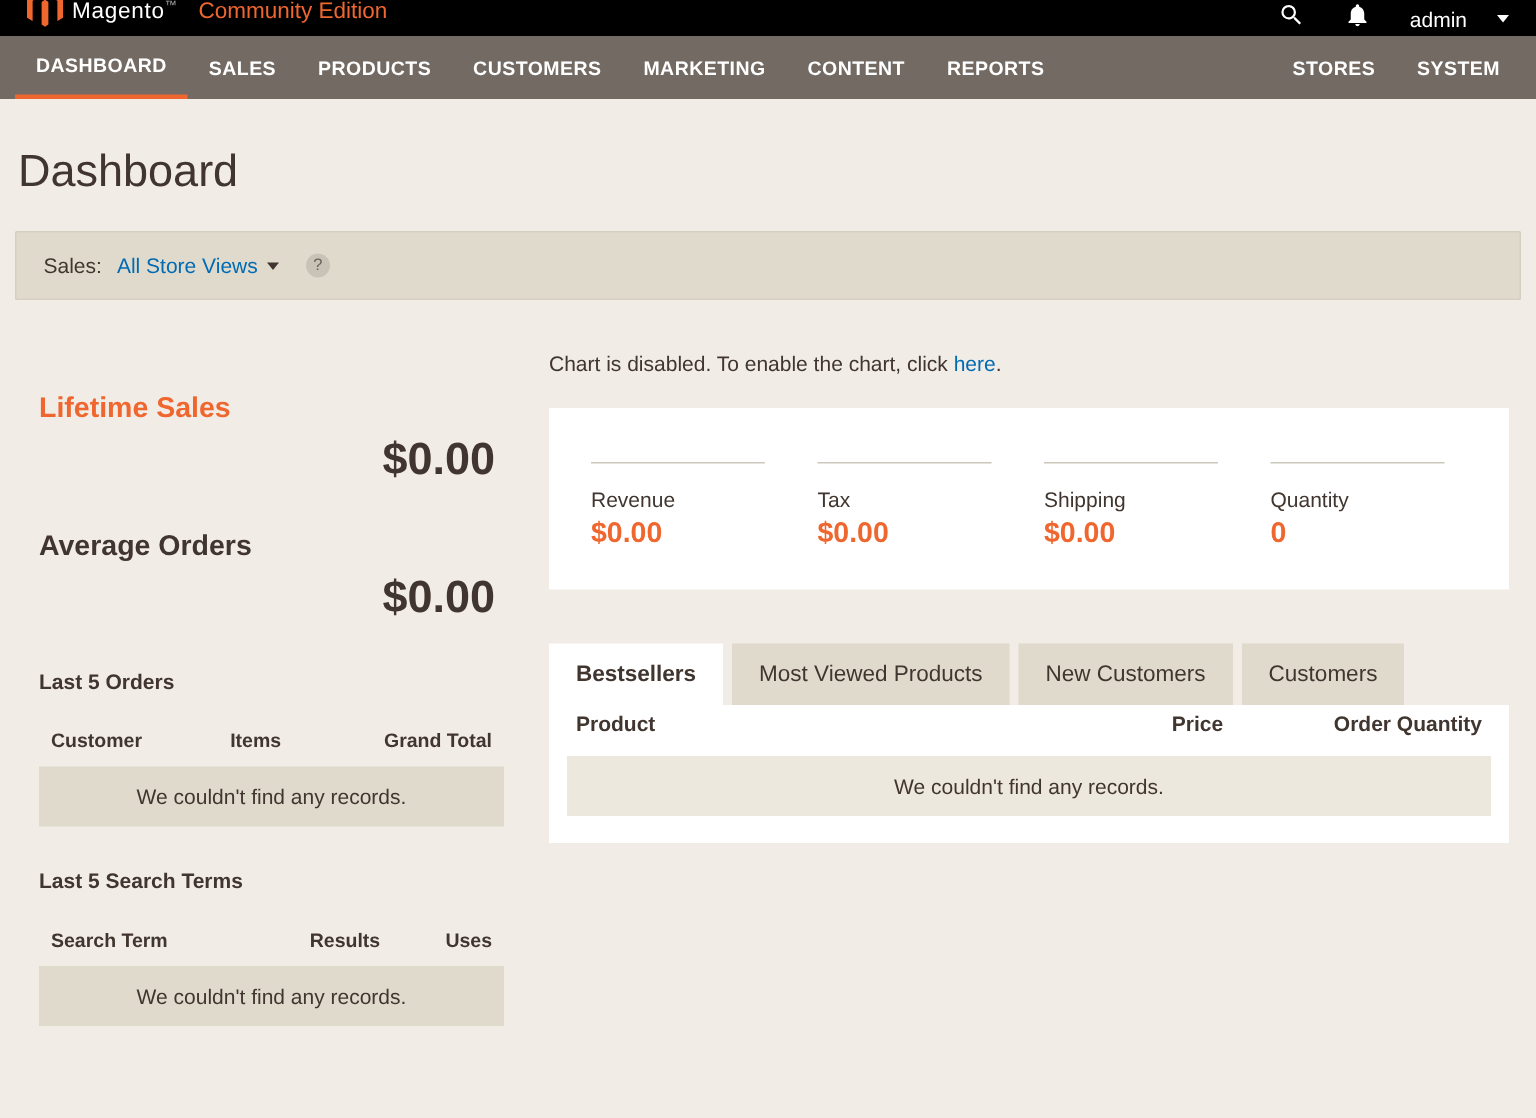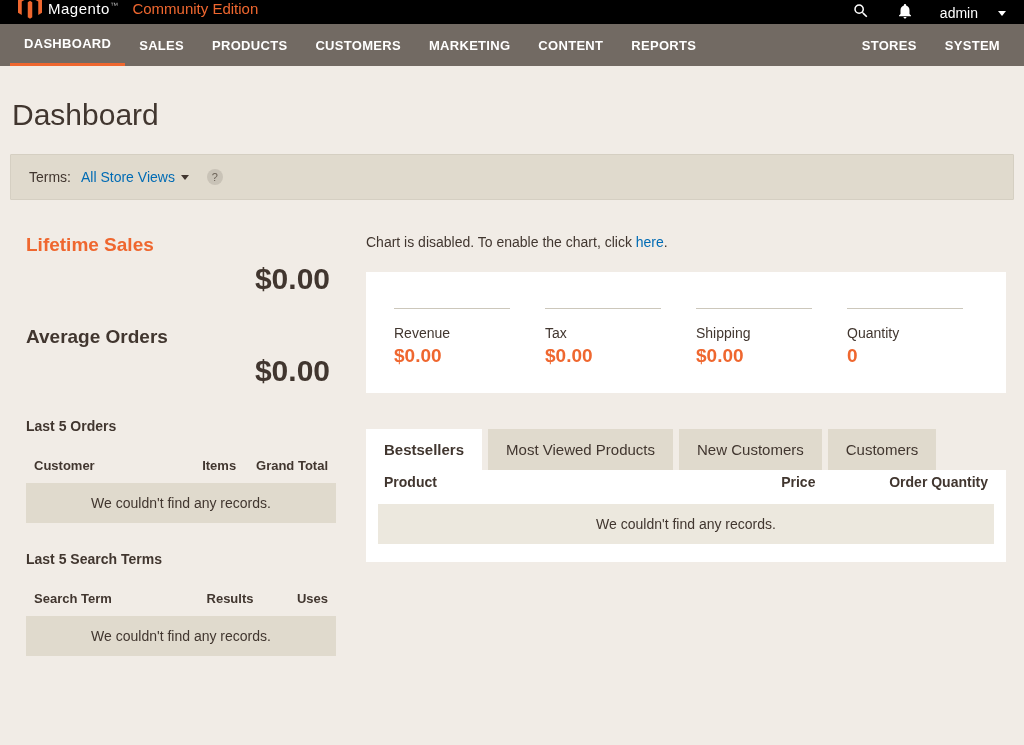--- a/index.html
+++ b/index.html
@@ -31,21 +31,21 @@
 
   
   .scope-bar { background: #e0dacd; border: 1px solid #d5cfc2; padding: 14px 18px; display: flex; align-items: center; gap: 10px; font-size: 14px; border-radius: 1px;}
   .scope-label { color: #41362f; }
   .scope-value { color: #006bb4; cursor: pointer; display: flex; align-items: center; gap: 6px; }
   .scope-caret { width: 0; height: 0; border-left: 4px solid transparent; border-right: 4px solid transparent; border-top: 5px solid #41362f; }
   .help-icon { width: 16px; height: 16px; border-radius: 50%; background: #c9c3b7; color: #6b6257; font-size: 11px; display:flex; align-items:center; justify-content:center; margin-left:8px; cursor:pointer;}
 
   
   .main { display: flex; gap: 30px; margin-top: 34px; }
-  .col-left { width: 326px; padding-left: 16px; }
+  .col-left { width: 326px; padding-left: 16px; margin-top: 28px; }
   .col-right { flex: 1; padding-right: 8px; }
 
   
   .stat-title { color: #ef672f; font-size: 19px; font-weight: 600; margin-bottom: 6px; }
   .stat-value { text-align: right; font-size: 30px; font-weight: 700; color: #41362f; padding-right: 6px; margin-bottom: 30px; }
   .avg-title { color: #41362f; font-size: 19px; font-weight: 600; margin-bottom: 6px; }
 
   .mini-section { margin-top: 28px; }
   .mini-title { font-size: 14px; font-weight: 600; color: #41362f; margin-bottom: 18px; }
   .mini-table { width: 100%; }
@@ -117,21 +117,21 @@
   <div class="nav-right">
     <div class="nav-item">STORES</div>
     <div class="nav-item">SYSTEM</div>
   </div>
 </div>
 
 <div class="page">
   <h1 class="page-title">Dashboard</h1>
 
   <div class="scope-bar">
-    <span class="scope-label">Terms:</span>
+    <span class="scope-label">Sales:</span>
     <span class="scope-value">
       <span>All Store Views</span>
       <span class="scope-caret"></span>
     </span>
     <span class="help-icon">?</span>
   </div>
 
   <div class="main">
 
     <div class="col-left">
@@ -139,21 +139,21 @@
       <div class="stat-value">$0.00</div>
 
       <div class="avg-title">Average Orders</div>
       <div class="stat-value">$0.00</div>
 
       <div class="mini-section">
         <div class="mini-title">Last 5 Orders</div>
         <div class="mini-table">
           <div class="mini-header">
             <span style="flex:1.3">Customer</span>
-            <span style="flex:0.9;text-align:right">Items</span>
+            <span style="flex:0.9;text-align:left">Items</span>
             <span style="flex:1;text-align:right">Grand Total</span>
           </div>
           <div class="mini-empty">We couldn't find any records.</div>
         </div>
       </div>
 
       <div class="mini-section">
         <div class="mini-title">Last 5 Search Terms</div>
         <div class="mini-table">
           <div class="mini-header">

